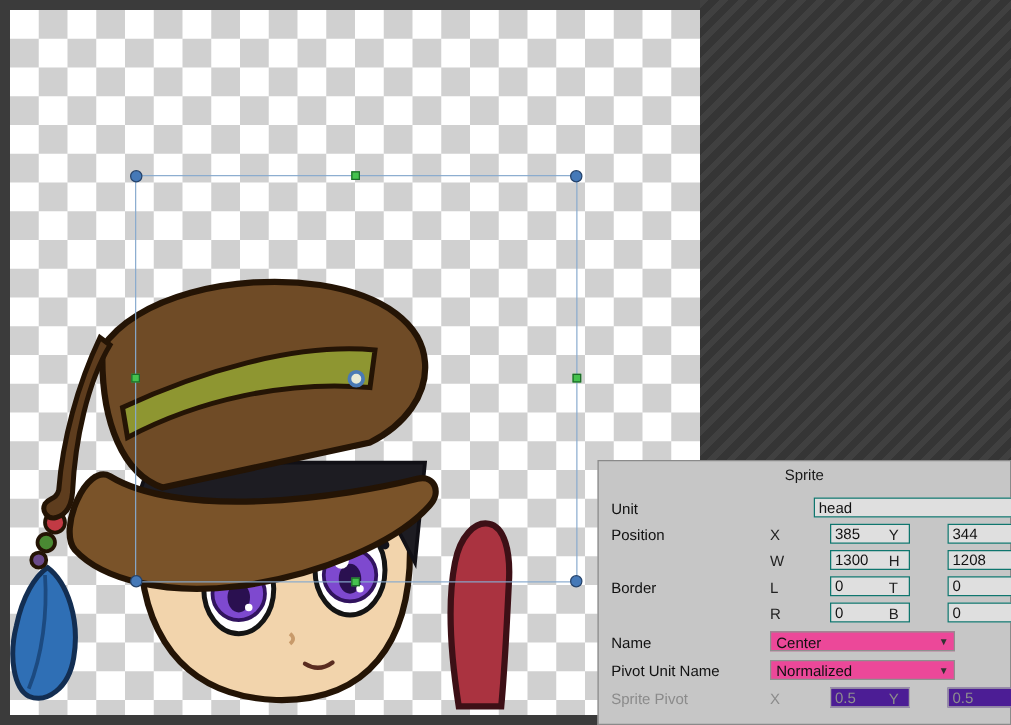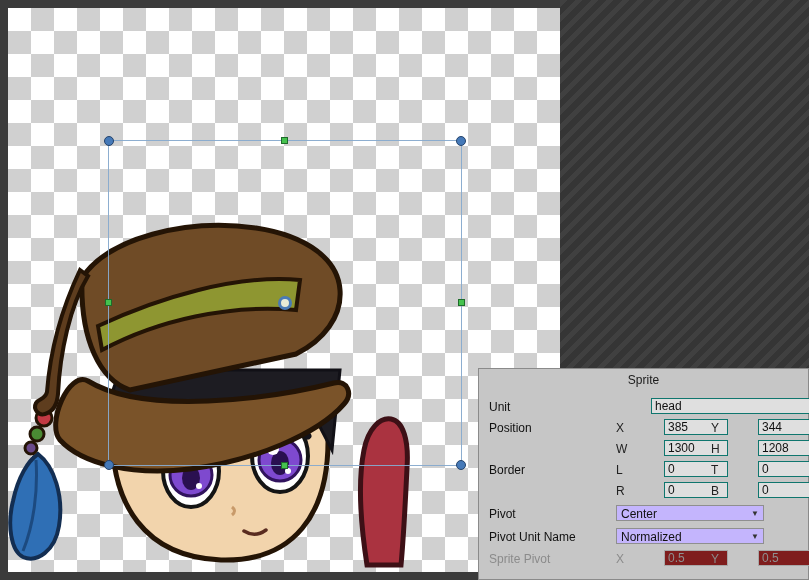--- a/index.html
+++ b/index.html
@@ -36,25 +36,25 @@
   .prow{position:absolute;left:10px;right:8px;height:17px;}
   .lbl{position:absolute;left:0;top:2px;white-space:nowrap;}
   .pfx{position:absolute;top:2px;color:#222;}
   .p1{left:127px}.p2{left:222px}
   .fieldbox{position:absolute;top:0;height:16px;box-sizing:border-box;background:#dfdfdf;
     border:1px solid #0f766e;font-family:"Liberation Sans",sans-serif;font-size:12px;color:#111;
     padding:0 3px;outline:none;margin-left:35px;}
   .wide{left:127px;width:186px}
   .f1{left:140px;width:64px}.f2{left:234px;width:92px}
   .drop{position:absolute;left:127px;top:0;width:148px;height:16px;box-sizing:border-box;
-        background:#c4b5fd;border:1px solid #8f8f8f;cursor:default;}
+        background:#ec4899;border:1px solid #8f8f8f;cursor:default;}
   .dtext{position:absolute;left:4px;top:1px;}
   .darrow{position:absolute;right:4px;top:3px;font-size:8px;color:#333;}
   .dis .lbl,.dis .pfx{color:#8b8b8b;}
-  .fieldbox.off{background:#7f1d1d;border-color:#a8a8a8;color:#8f8f8f;}
+  .fieldbox.off{background:#4c1d95;border-color:#a8a8a8;color:#8f8f8f;}
 </style>
 </head>
 <body>
 
 <div class="stage">
 
   <div class="texture-area">
     <svg class="art" viewBox="0 0 552 564" xmlns="http://www.w3.org/2000/svg">
       <g>
         <path d="M 30,446 C 46,458 56,488 51,518 C 47,543 29,555 15,549 C 3,543 -1,517 5,493 C 10,469 20,453 30,446 Z" fill="#2f6fb5" stroke="#132e52" stroke-width="4"></path>
@@ -153,21 +153,21 @@
     </div>
 
     <div class="prow" style="top:113px">
       <span class="pfx p1">R</span>
       <input class="fieldbox f1" value="0" style="">
       <span class="pfx p2">B</span>
       <input class="fieldbox f2" value="0" style="">
     </div>
 
     <div class="prow" style="top:136px">
-      <span class="lbl">Pivot</span>
+      <span class="lbl">Name</span>
       <div class="drop">
         <span class="dtext">Center</span>
         <span class="darrow">▼</span>
       </div>
     </div>
 
     <div class="prow" style="top:159px">
       <span class="lbl">Pivot Unit Name</span>
       <div class="drop">
         <span class="dtext">Normalized</span>

